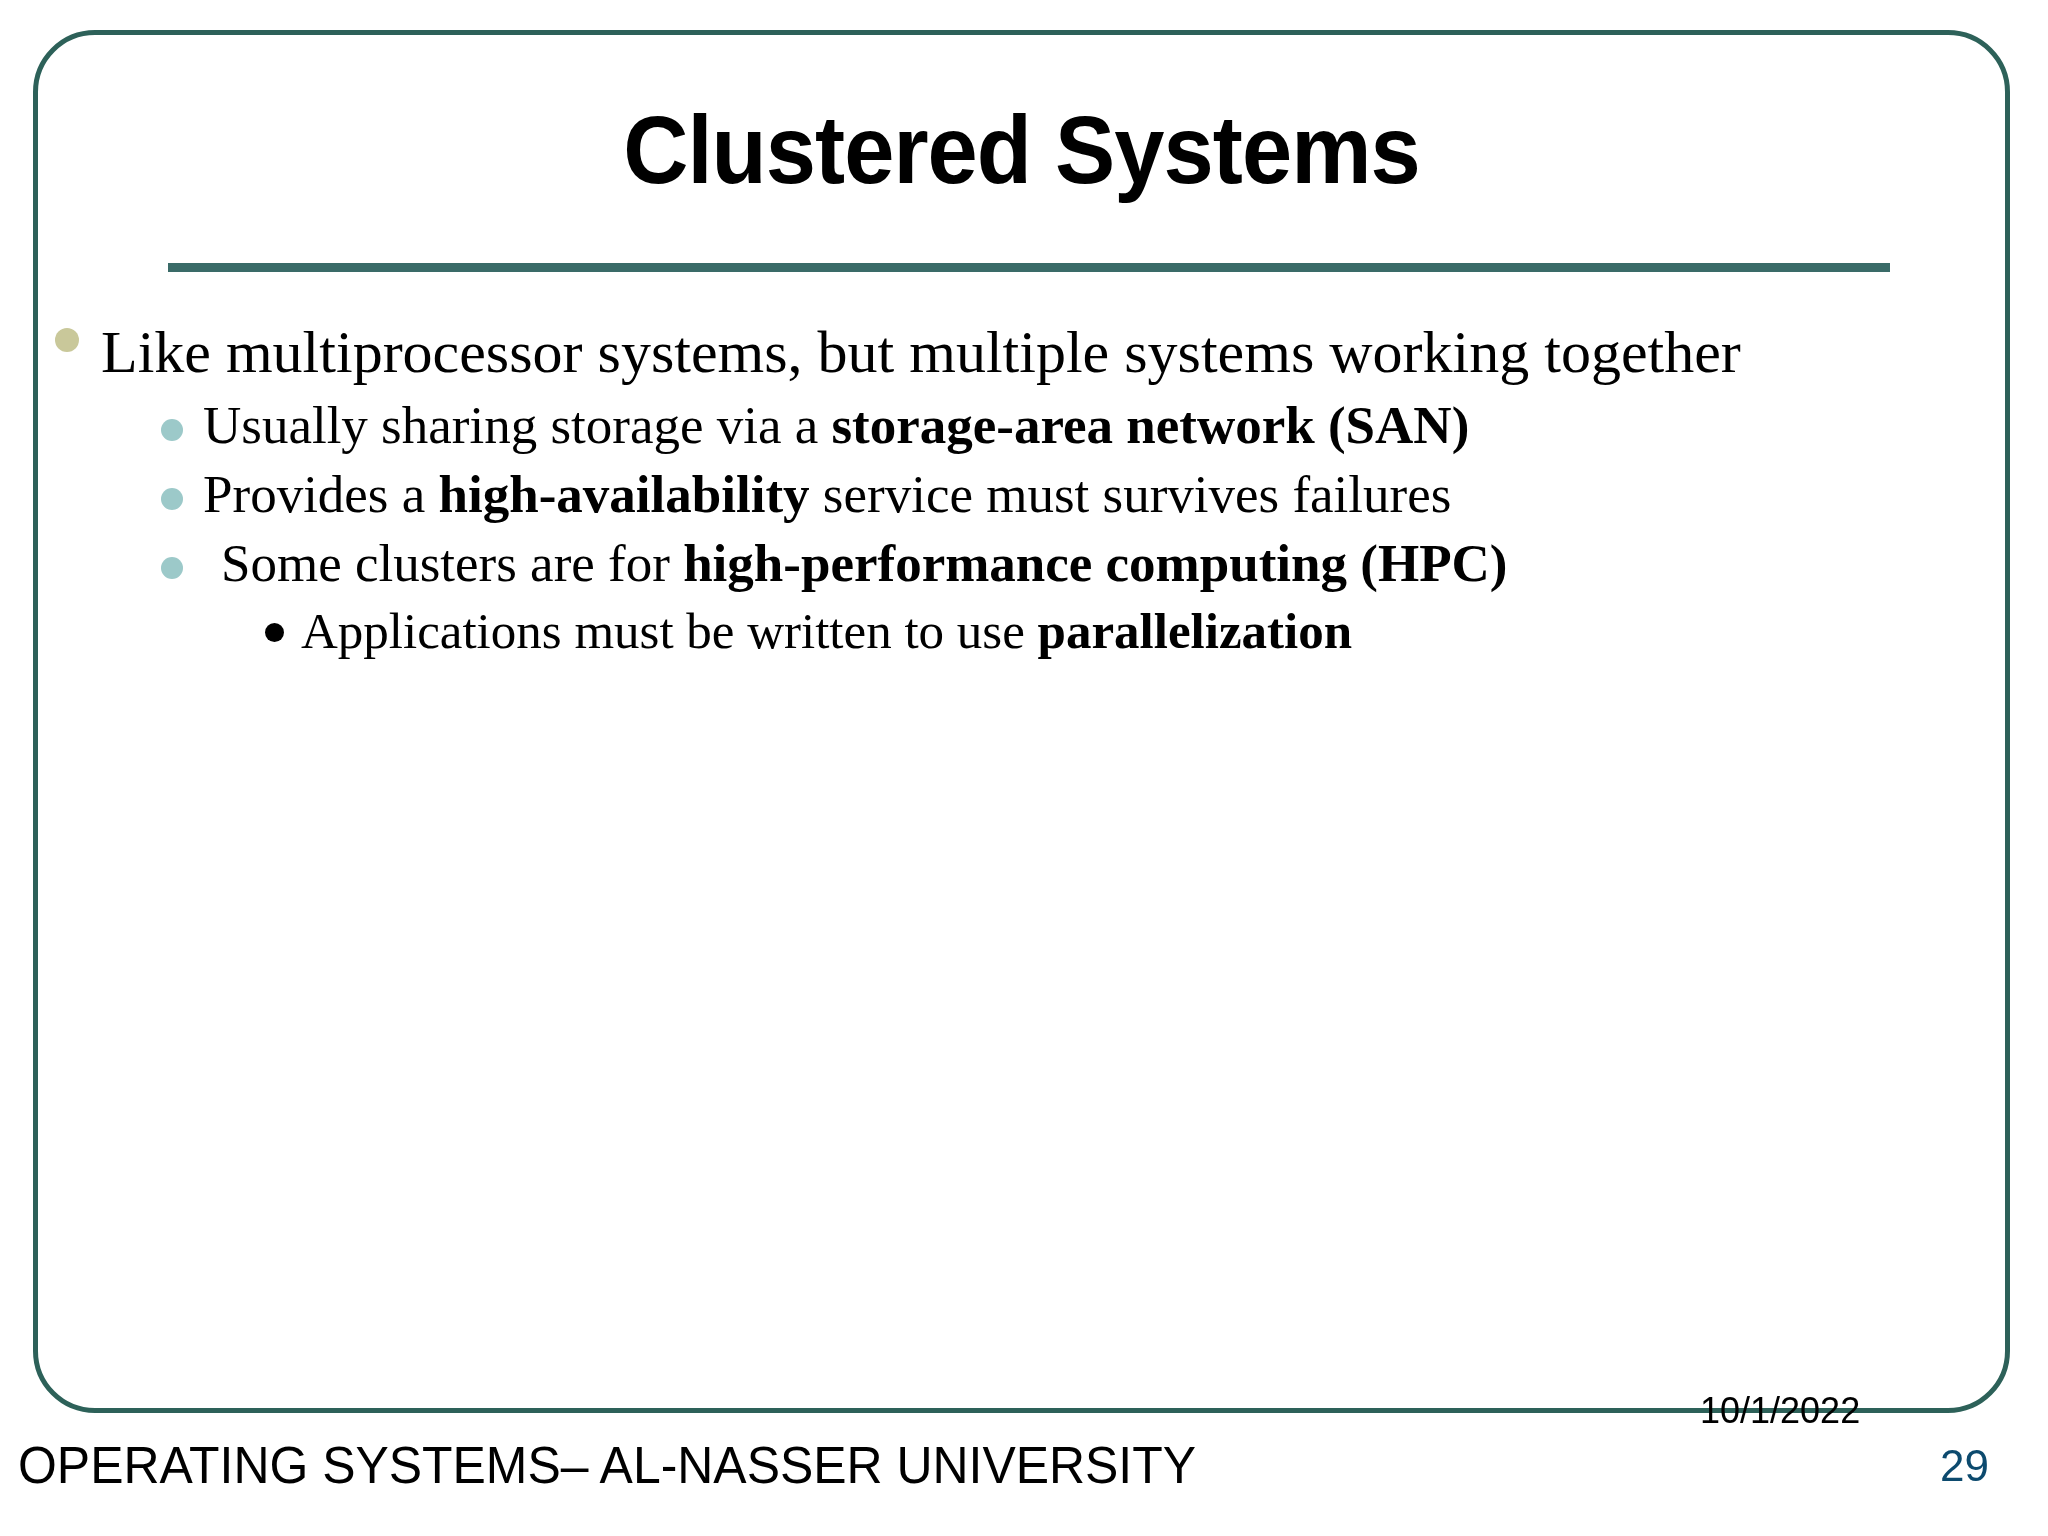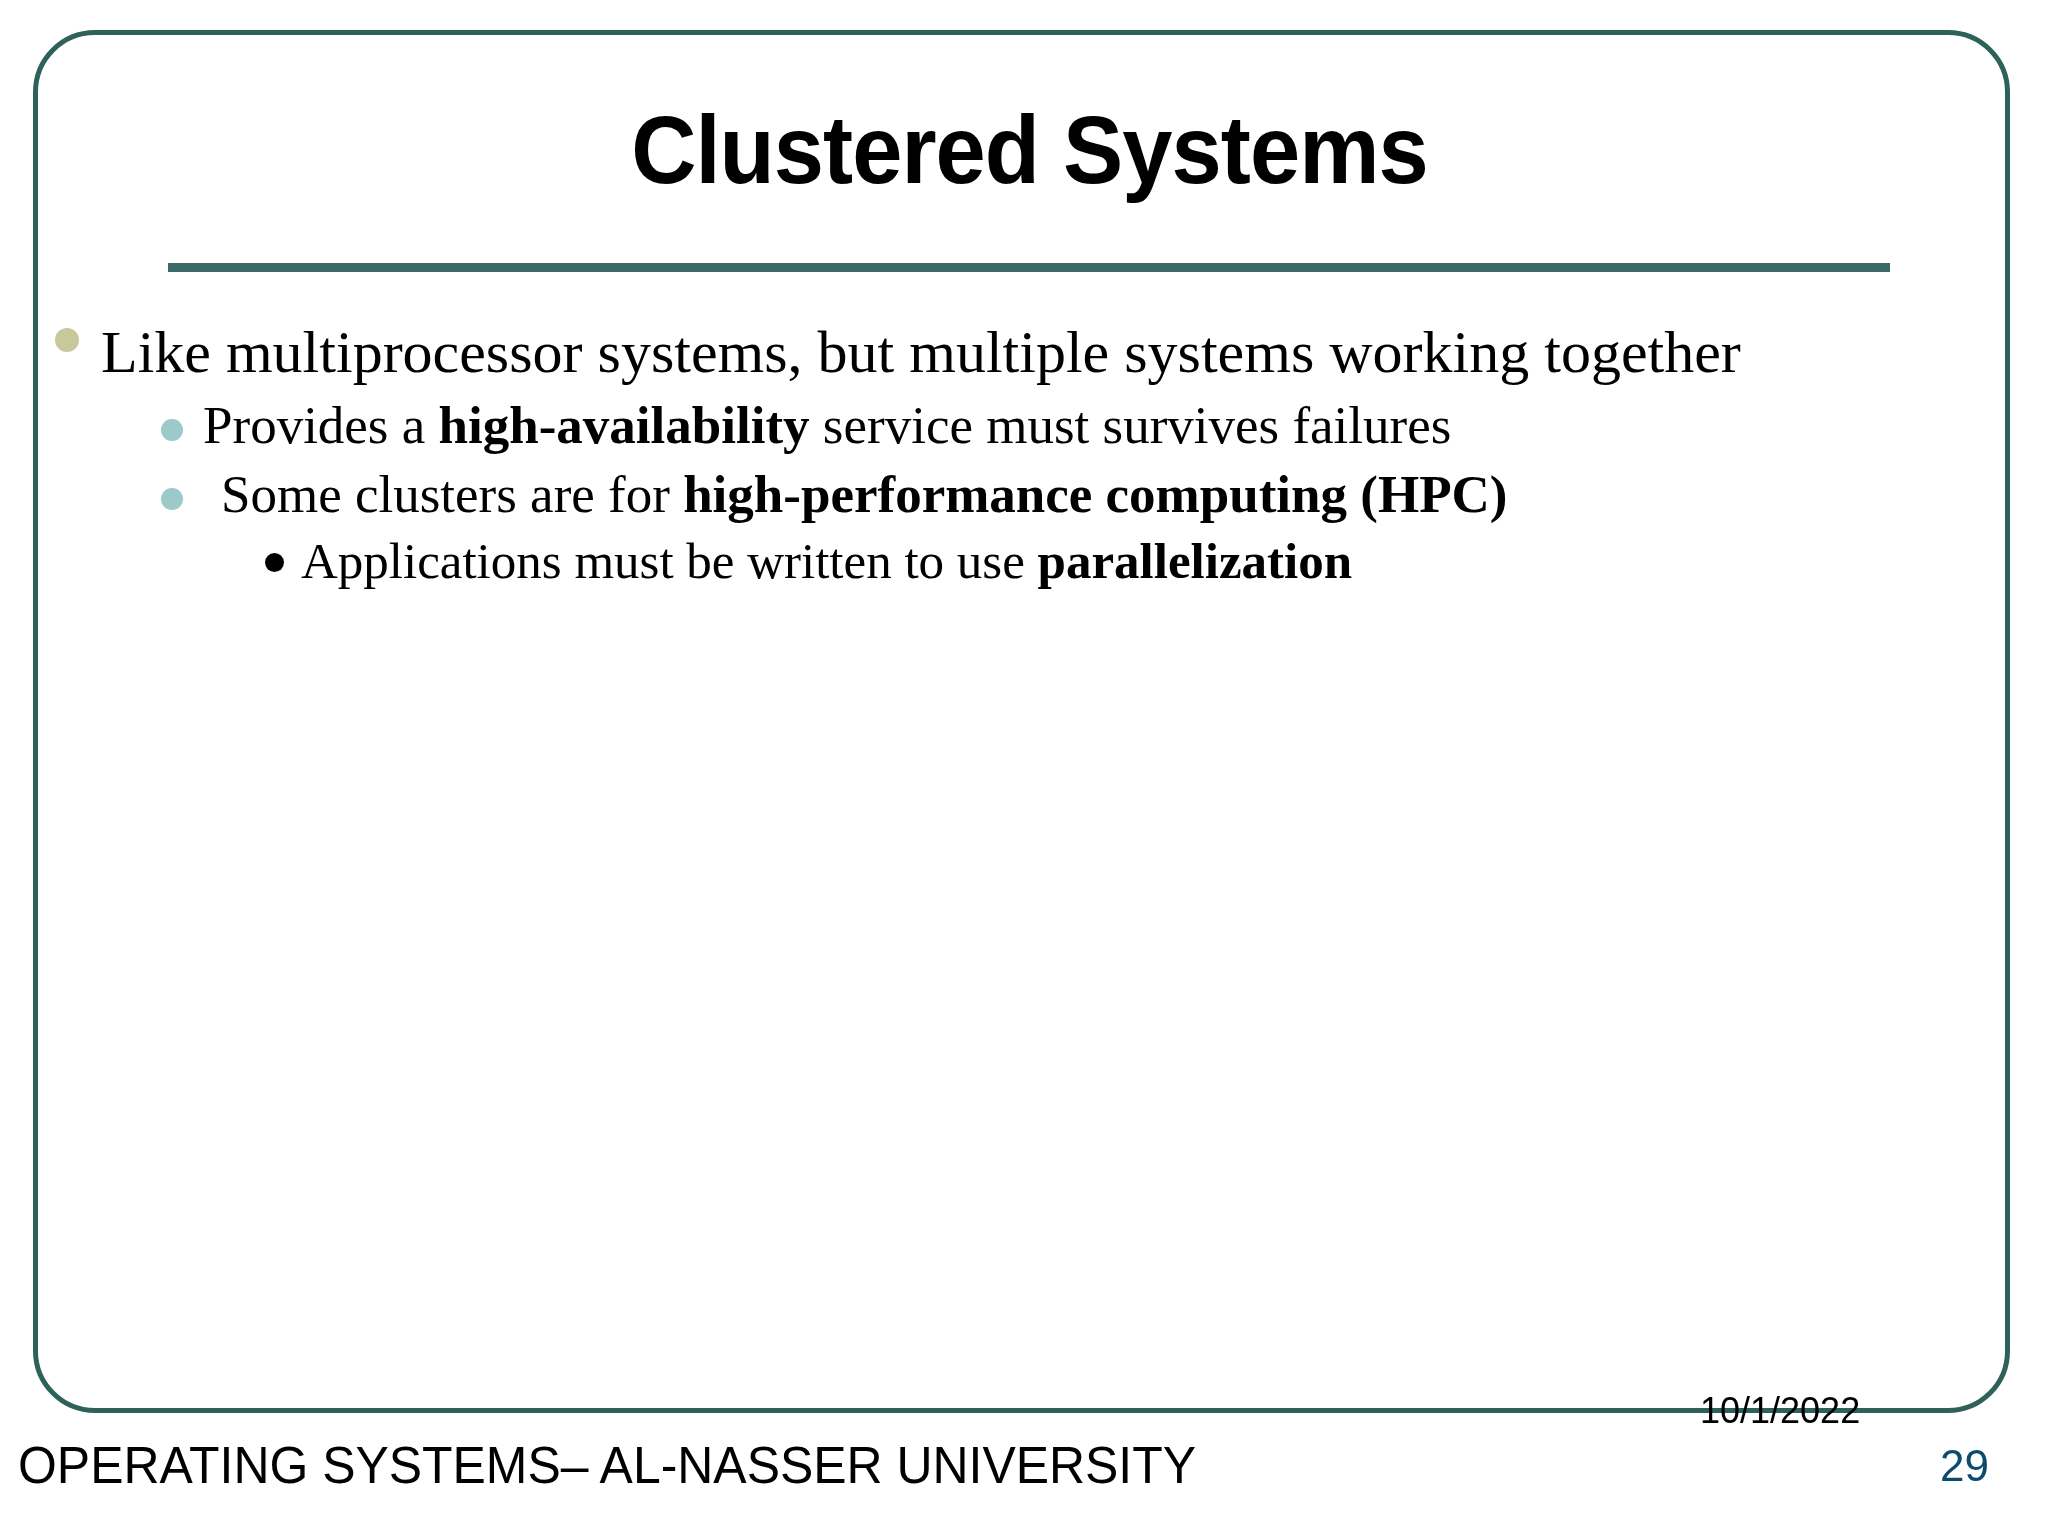--- a/index.html
+++ b/index.html
@@ -34,21 +34,20 @@
     pointer-events: none;
   }
 
   
   #title-block {
     position: absolute;
     left: 33px;
     top: 100px;
     width: 1977px;
     text-align: center;
-    padding-left: 8px;
   }
   #slide-title {
     font-family: "Liberation Sans Narrow", "Liberation Sans", "DejaVu Sans", sans-serif;
     font-weight: bold;
     font-size: 96px;
     line-height: 1.05;
     letter-spacing: -1px;
     color: #000000;
     transform: scaleX(0.94);
     transform-origin: center;
@@ -182,20 +181,24 @@
   <div id="title-rule" style="background: rgb(58, 107, 104);"></div>
 
   <div id="content">
 
   <div class="bullet-row lvl1">
         <span class="bullet-marker" style="background: rgb(201, 200, 154);"></span>
         <div class="bullet-text" style="text-align-last: left; margin-top: 18px;"><span>Like multiprocessor systems, but multiple systems working together</span></div>
       </div>
       <div class="bullet-row lvl2">
         <span class="bullet-marker" style="background: rgb(156, 201, 201);"></span>
+        <div class="bullet-text" style="text-align-last: left;"><span>Usually sharing storage via a </span><b>storage-area network (SAN)</b></div>
+      </div>
+      <div class="bullet-row lvl2">
+        <span class="bullet-marker" style="background: rgb(156, 201, 201);"></span>
         <div class="bullet-text" style="text-align-last: left;"><span>Provides a </span><b>high-availability</b><span> service must survives failures</span></div>
       </div>
       <div class="bullet-row lvl2">
         <span class="bullet-marker" style="background: rgb(156, 201, 201);"></span>
         <div class="bullet-text" style="text-align-last: left; margin-left: 18px;"><span>Some clusters are for </span><b>high-performance computing (HPC)</b></div>
       </div>
       <div class="bullet-row lvl3">
         <span class="bullet-marker" style="background: rgb(0, 0, 0);"></span>
         <div class="bullet-text" style="text-align-last: left;"><span>Applications must be written to use </span><b>parallelization</b></div>
       </div>

